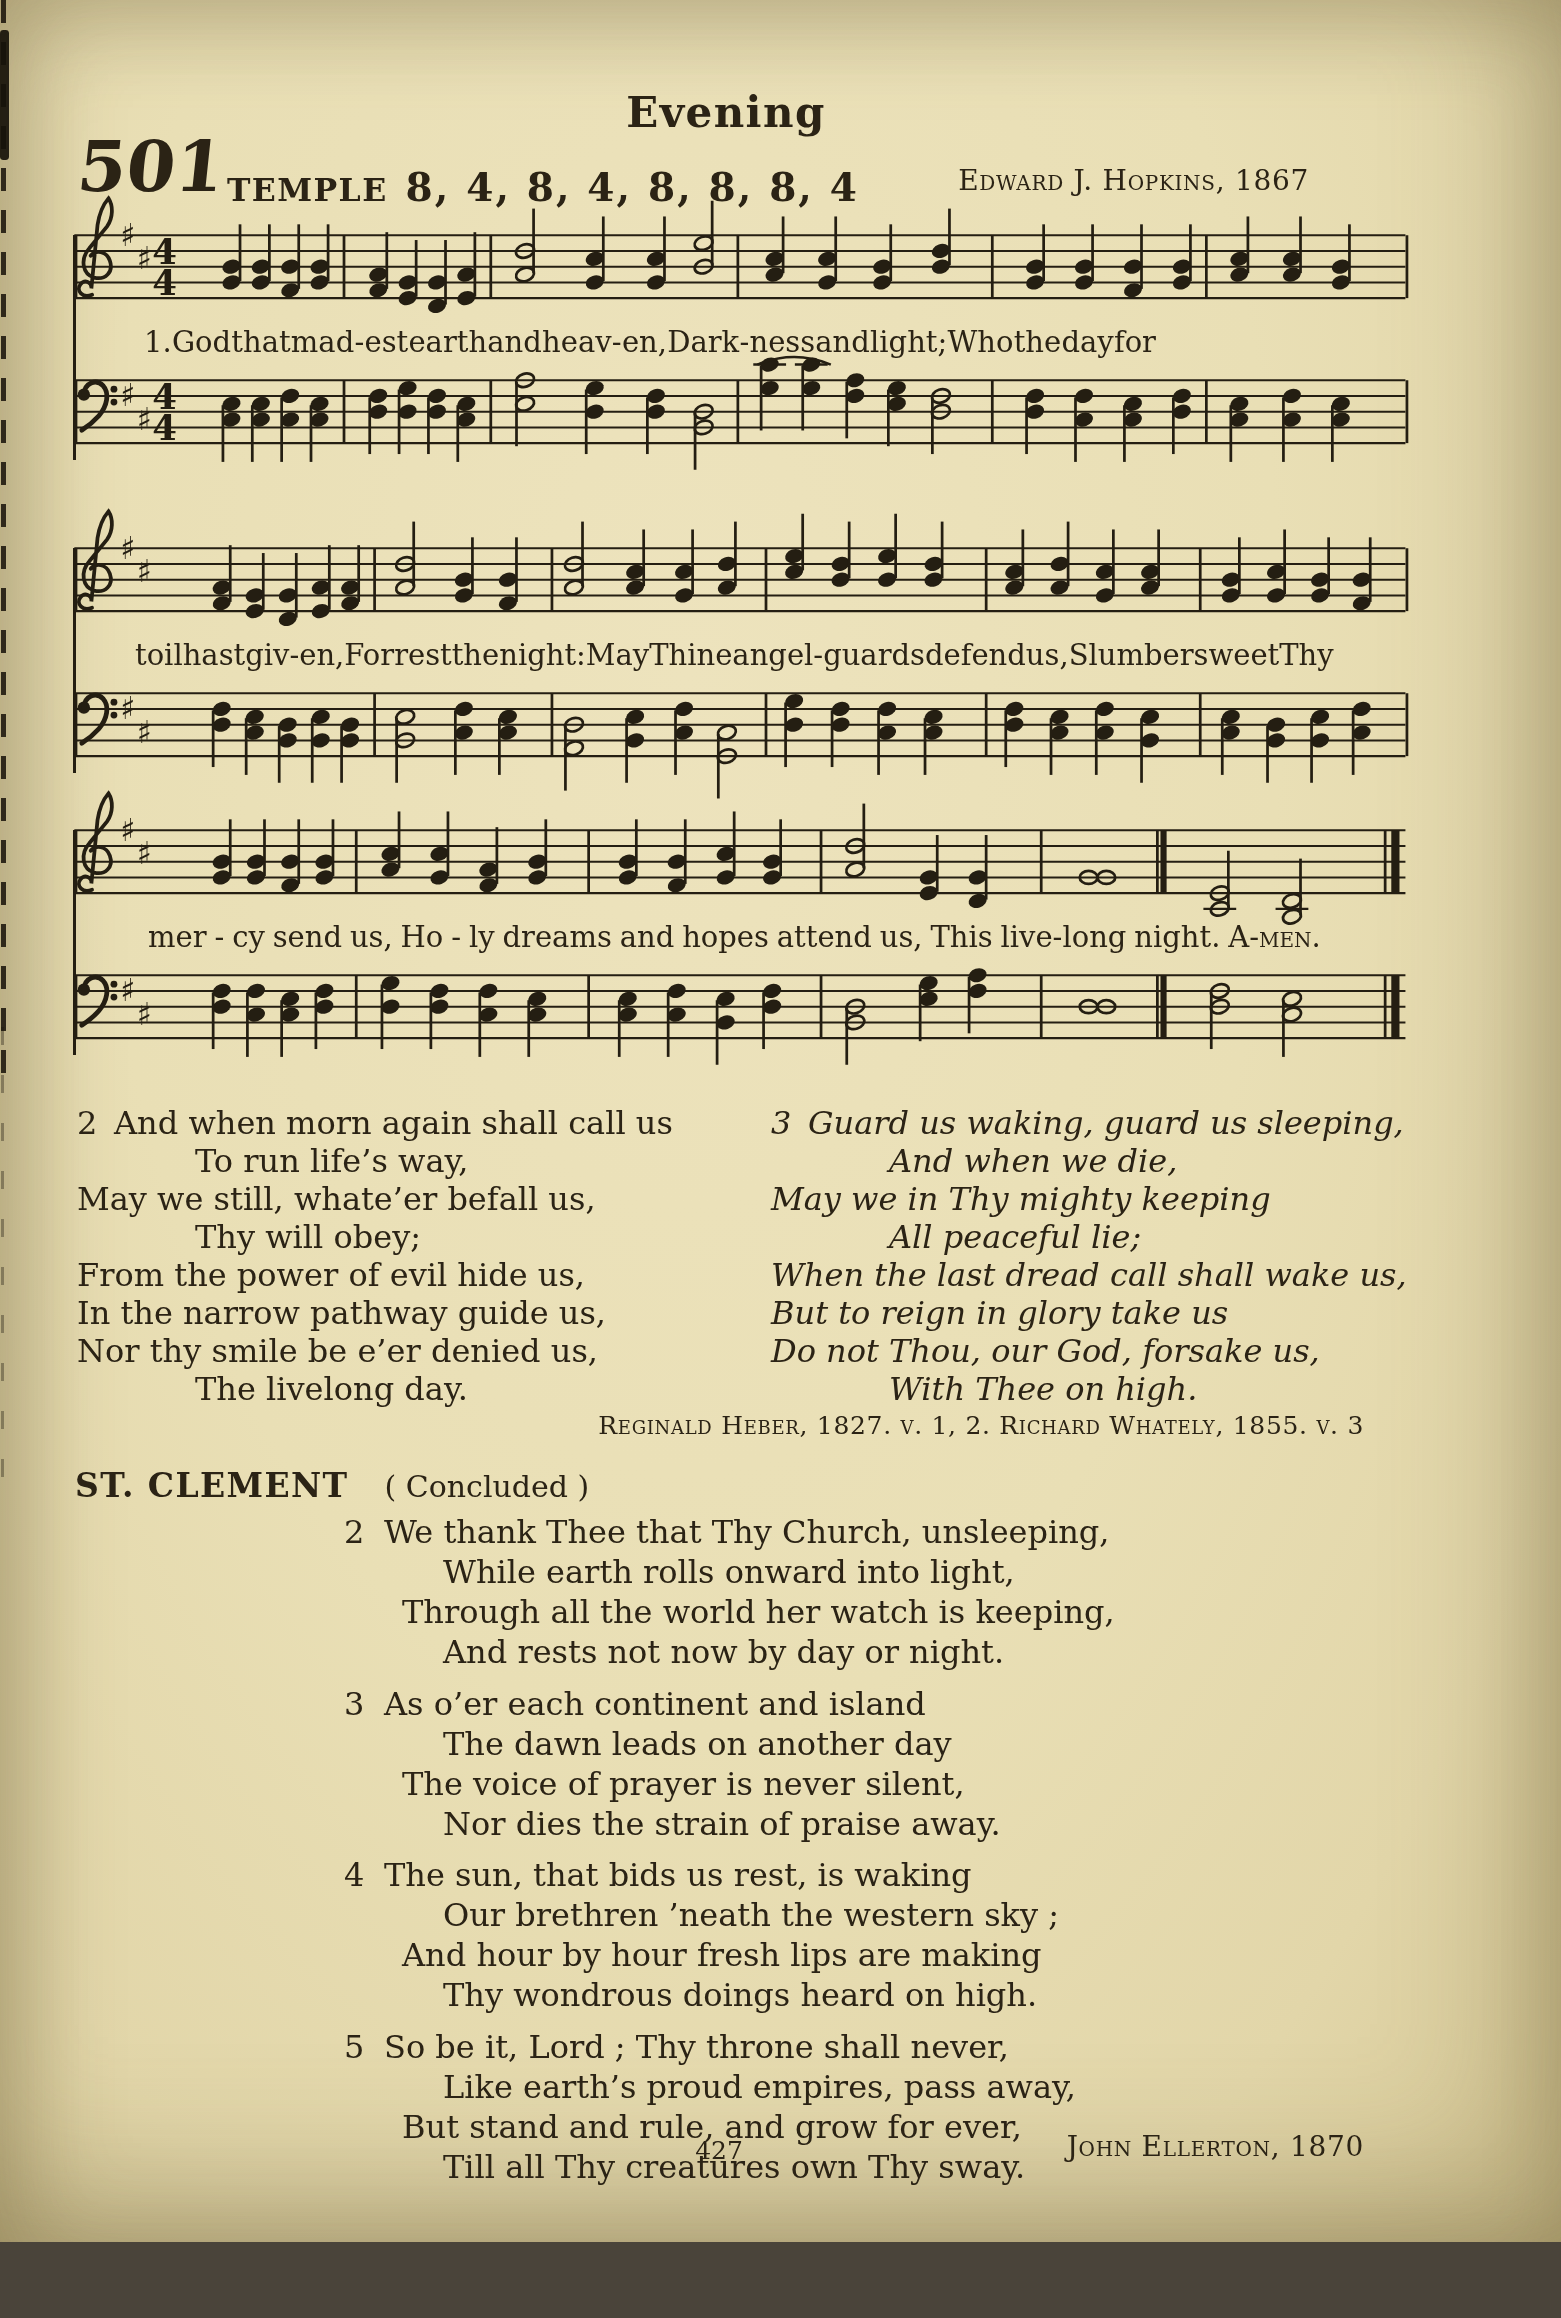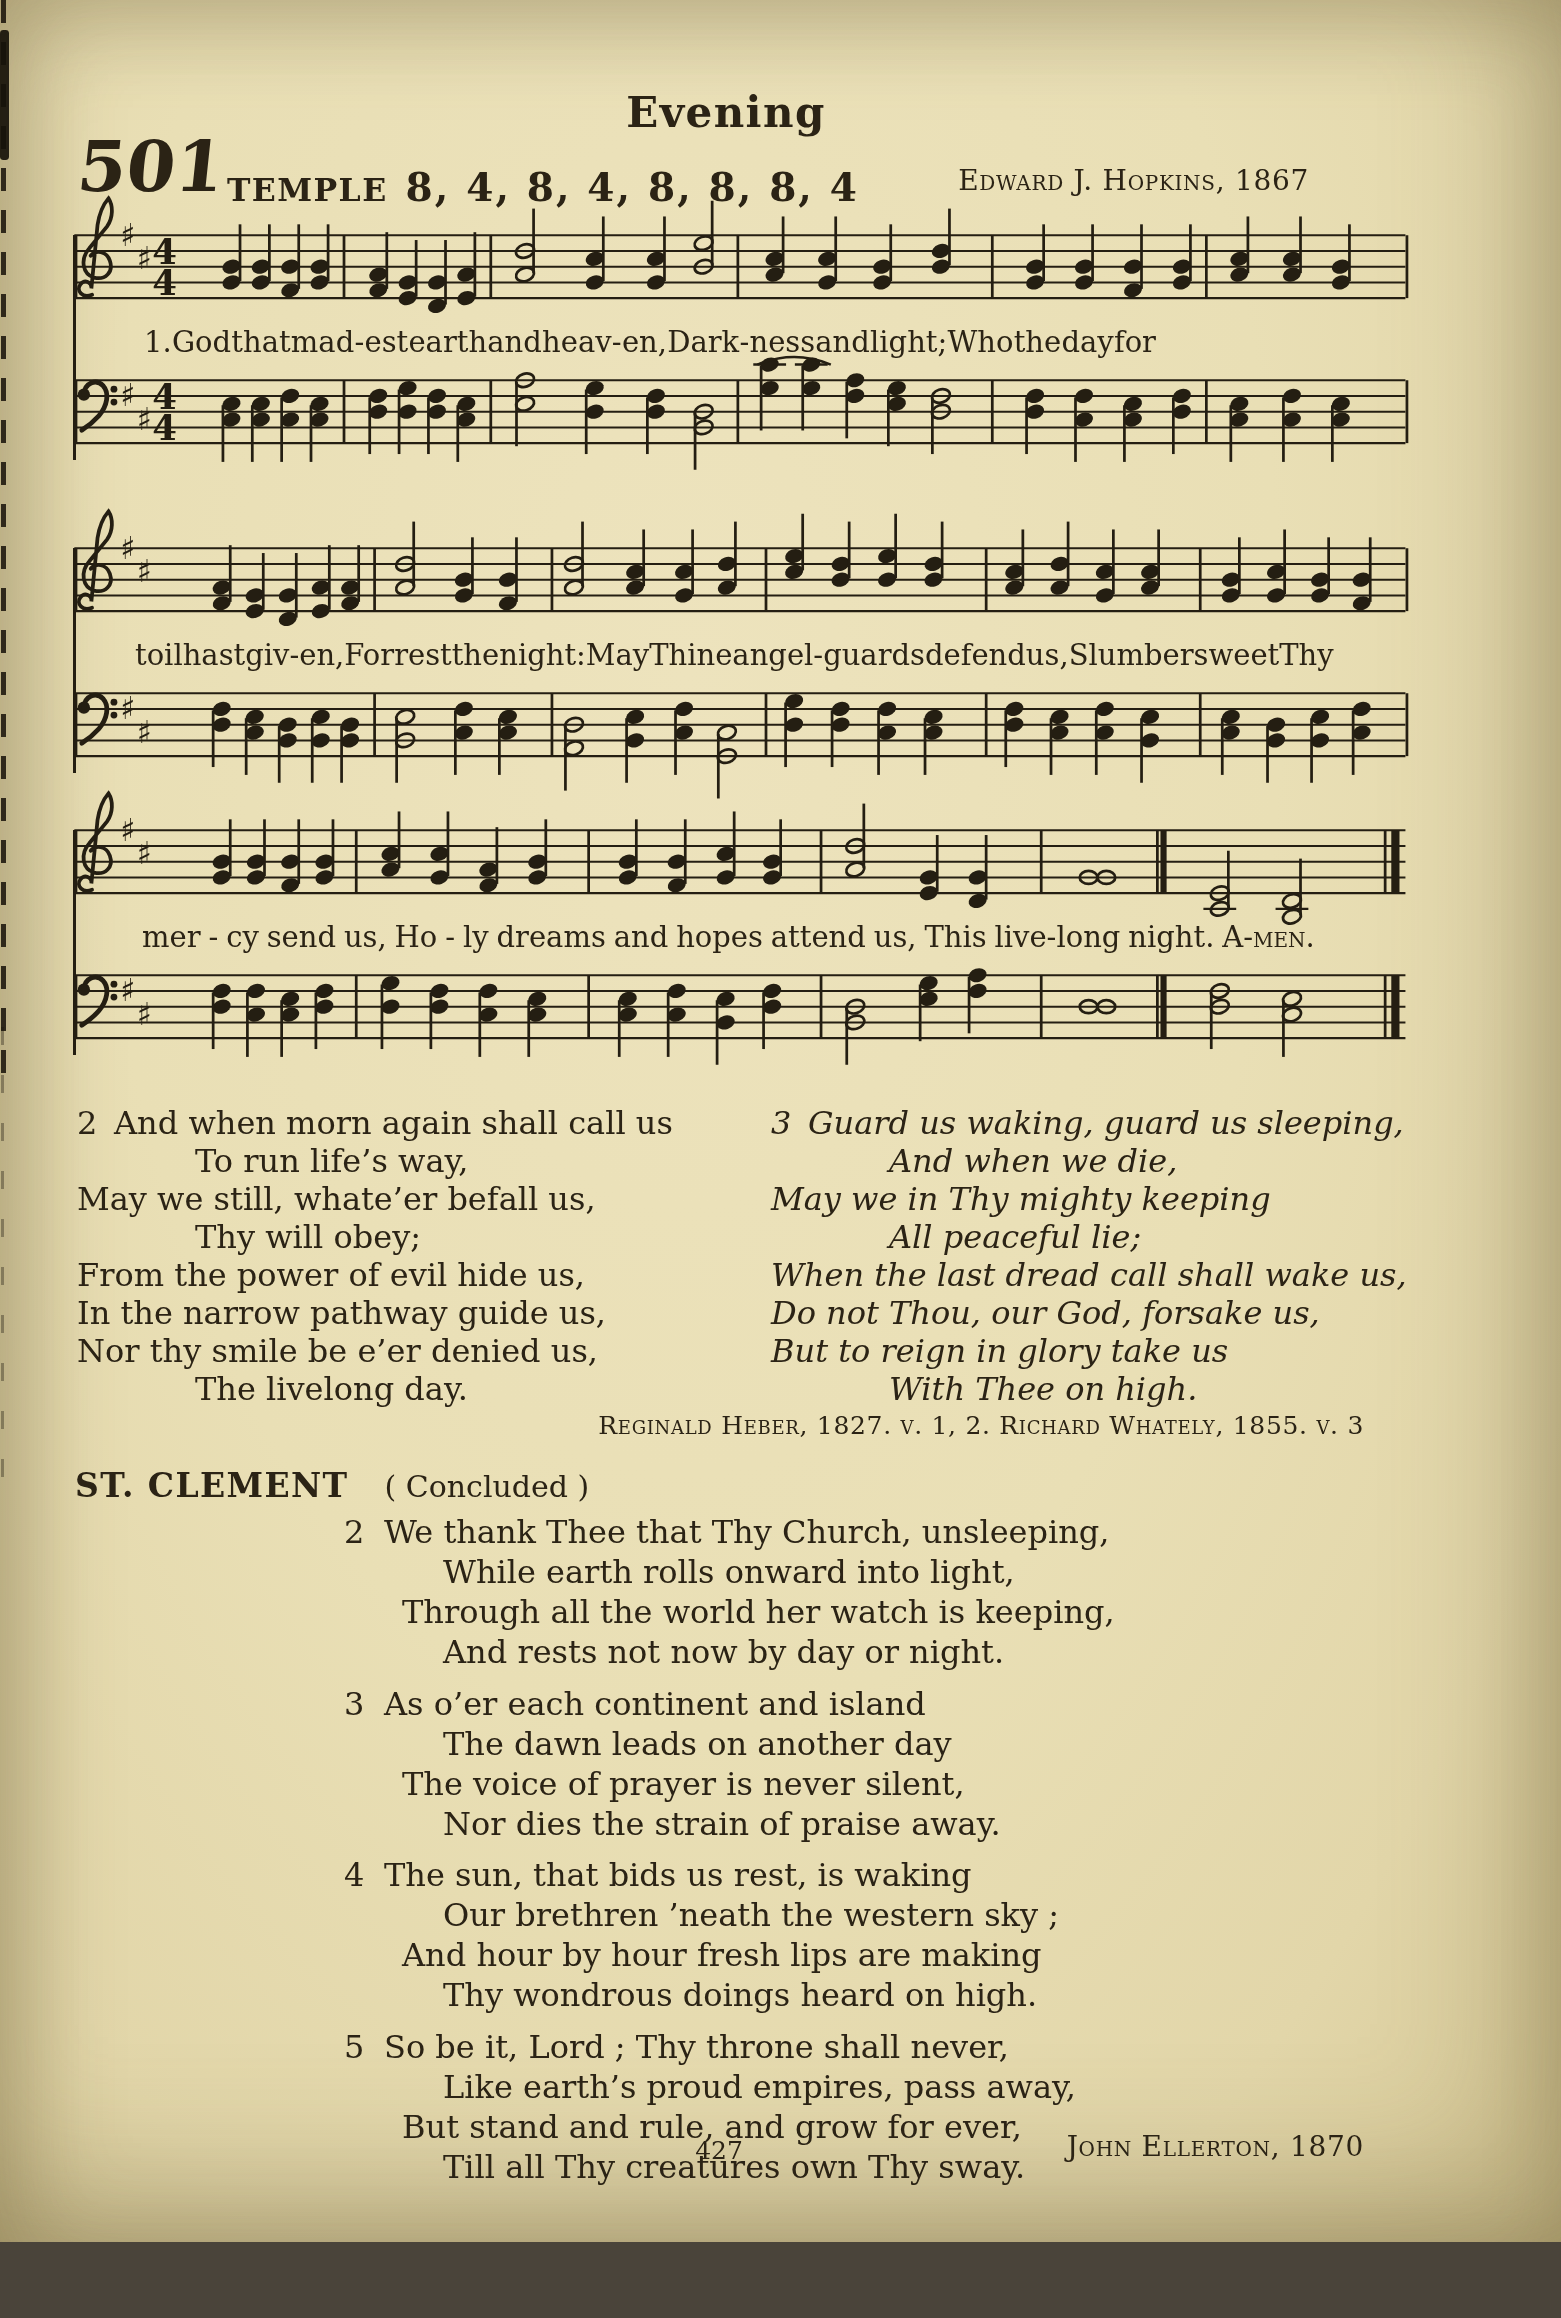--- a/index.html
+++ b/index.html
@@ -31,21 +31,21 @@
   .sys2{top:497px;}
   .sys3{top:779px;}
   .system svg{position:absolute;left:0;width:1343px;height:164px;display:block;}
   .system svg.treble{top:0;}
   .system svg.bass{top:145px;}
   .sysline{position:absolute;left:5.5px;top:51px;width:3.4px;height:225px;background:#241e12;}
   .lyric{position:absolute;top:141px;display:flex;justify-content:space-between;align-items:baseline;
     font-size:29px;white-space:nowrap;z-index:2;}
   .sys1 .lyric{left:77px;width:1012px;}
   .sys2 .lyric{left:68px;width:1170px;}
-  .sys3 .lyric{left:75px;width:1173px;}
+  .sys3 .lyric{left:81px;width:1173px;}
   .lyric .sc{font-variant:small-caps;}
 
   .verses{position:absolute;top:1104px;left:0;width:1561px;font-size:32px;line-height:38px;}
   .vcol{position:absolute;top:0;width:692px;}
   .vcol.c1{left:77px;}
   .vcol.c2{left:771px;font-style:italic;}
   .vline{white-space:nowrap;}
   .vline.ind{padding-left:118px;}
   .vnum{display:inline-block;width:37px;}
 
@@ -708,22 +708,22 @@
         <div class="vline">In the narrow pathway guide us,</div>
         <div class="vline">Nor thy smile be e’er denied us,</div>
         <div class="vline ind">The livelong day.</div>
       </div>
     <div class="vcol c2">
         <div class="vline"><span class="vnum">3</span>Guard us waking, guard us sleeping,</div>
         <div class="vline ind">And when we die,</div>
         <div class="vline">May we in Thy mighty keeping</div>
         <div class="vline ind">All peaceful lie;</div>
         <div class="vline">When the last dread call shall wake us,</div>
+        <div class="vline">But to reign in glory take us</div>
         <div class="vline">Do not Thou, our God, forsake us,</div>
-        <div class="vline">But to reign in glory take us</div>
         <div class="vline ind">With Thee on high.</div>
       </div>
   </div>
 
   <div class="attribution">Reginald Heber, 1827.  v. 1, 2.  Richard Whately, 1855.  v. 3</div>
 
   <div class="h2-heading">
     <span class="h2-tune">ST. CLEMENT</span><span class="h2-note">( Concluded )</span>
   </div>
 

